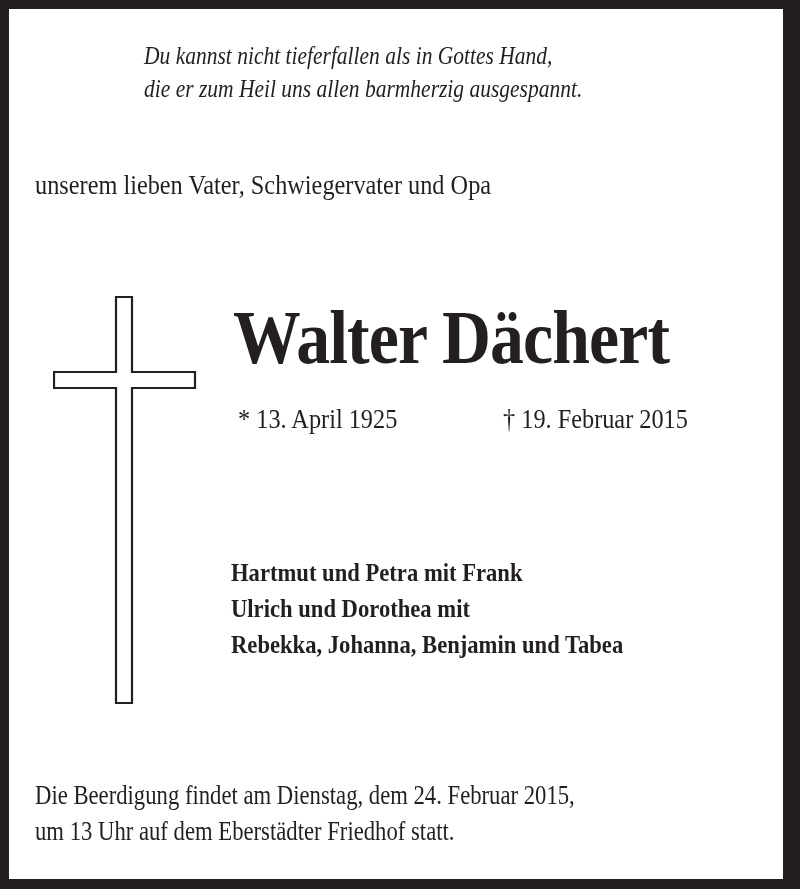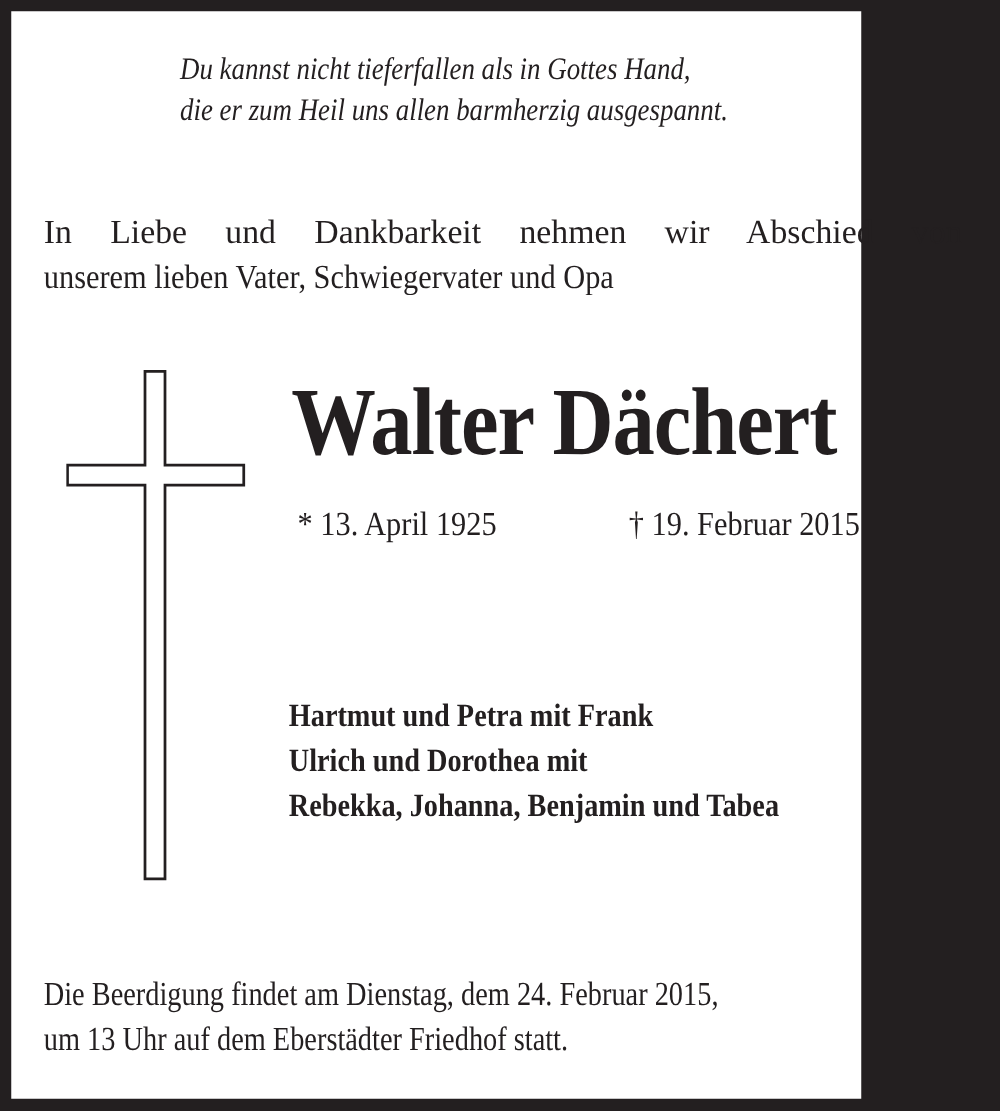--- a/index.html
+++ b/index.html
@@ -7,21 +7,21 @@
       width: 800px; height: 889px;
       background: #231f20;
       position: relative;
       overflow: hidden;
       font-family: "Liberation Serif", "DejaVu Serif", serif;
       color: #231f20;
     }
     .card {
       position: absolute;
       left: 9px; top: 9px;
-      width: 680px; height: 870px;
+      width: 774px; height: 870px;
       background: #ffffff;
     }
     .abs { position: absolute; white-space: nowrap; }
     .verse {
       left: 135px; top: 30px;
       font-style: italic;
       font-size: 25px;
       line-height: 33px;
       transform: scaleX(0.86);
       transform-origin: left top;
@@ -76,21 +76,20 @@
 <body>
 
 <div class="card">
 
   <div class="abs verse">
     <div>Du kannst nicht tieferfallen als in Gottes Hand,</div>
     <div>die er zum Heil uns allen barmherzig ausgespannt.</div>
   </div>
 
   <div class="abs intro">
-    <span class="line1">In Liebe und Dankbarkeit nehmen wir Abschied von</span>
     <span class="line2">unserem lieben Vater, Schwiegervater und Opa</span>
   </div>
 
   <svg class="cross" width="144" height="410" viewBox="0 0 144 410">
     <path d="M63 1 H79 V76 H142 V92 H79 V407 H63 V92 H1 V76 H63 Z" fill="#ffffff" stroke="#231f20" stroke-width="2.2" stroke-linejoin="miter"></path>
   </svg>
 
   <div class="abs name">Walter Dächert</div>
 
   <div class="abs dates born">* 13. April 1925</div>

